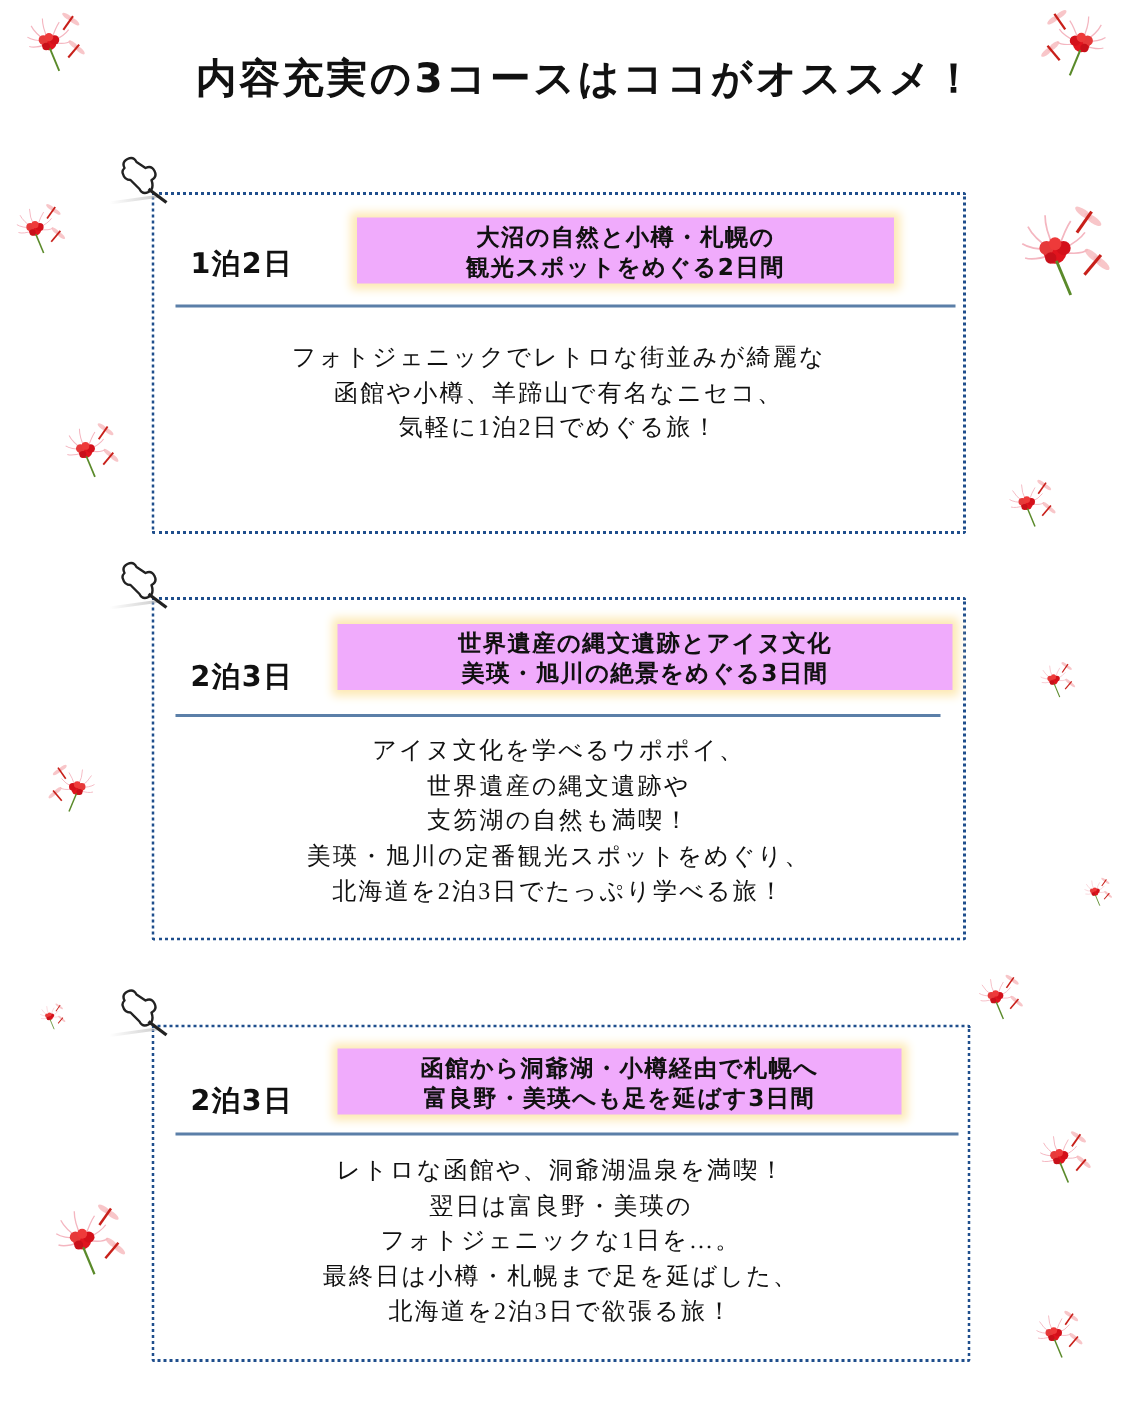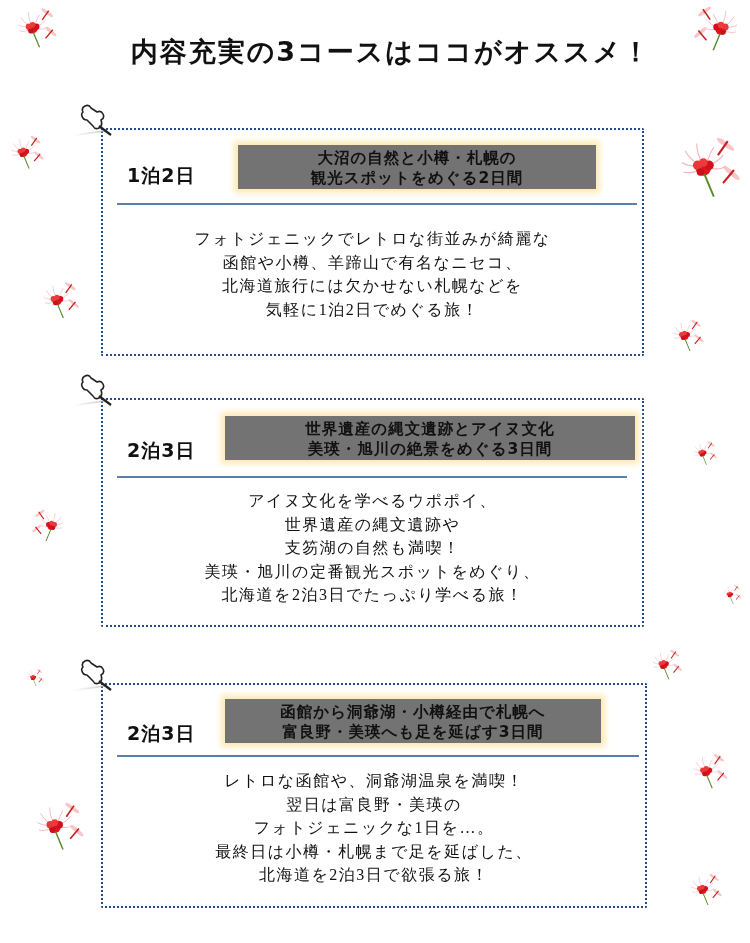--- a/index.html
+++ b/index.html
@@ -27,21 +27,21 @@
     position: absolute; left: -30px; top: 2px; width: 34px; height: 2px;
     background: linear-gradient(90deg, rgba(200,200,200,0), rgba(190,190,190,0.8));
     transform: rotate(-8deg);
   }
   .days {
     position: absolute; left: 24px; font-size: 19px; font-weight: bold;
     letter-spacing: 1px;
     margin-top: 10px;
   }
   .highlight {
-    position: absolute; background: #737373;
+    position: absolute; background: #f0abfc;
     box-shadow: 0 0 6px 4px #fde9b4;
     text-align: center; font-size: 15.5px; font-weight: bold; line-height: 20px;
     letter-spacing: 1px; padding-top: 3px; box-sizing: border-box;
   }
   .hline {
     position: absolute; height: 1.5px; background: #5b7fa8;
   }
   .desc {
     position: absolute; left: 0; width: 100%; text-align: center;
     font-size: 16px; line-height: 23.5px; letter-spacing: 1.5px; color: #111; font-family: Liberation Serif, serif;
@@ -148,21 +148,20 @@
     </svg>
   <div class="days" style="top:23px;">1泊2日</div>
   <div class="highlight" style="left:135px;top:15px;width:358px;height:44px;">
     <div>大沼の自然と小樽・札幌の</div>
     <div>観光スポットをめぐる2日間</div>
   </div>
   <div class="hline" style="left:14px;top:73px;width:520px;"></div>
   <div class="desc" style="top:97px;">
     <div>フォトジェニックでレトロな街並みが綺麗な</div>
     <div>函館や小樽、羊蹄山で有名なニセコ、</div>
-    <div>北海道旅行には欠かせない札幌などを</div>
     <div>気軽に1泊2日でめぐる旅！</div>
   </div>
 </div>
 
 <div class="card" style="top:398px;height:229px;">
   <div class="pin-shadow"></div>
   <svg class="pin" viewBox="0 0 36 34">
       <use href="#pin"></use>
     </svg>
   <div class="days" style="top:28px;">2泊3日</div>

